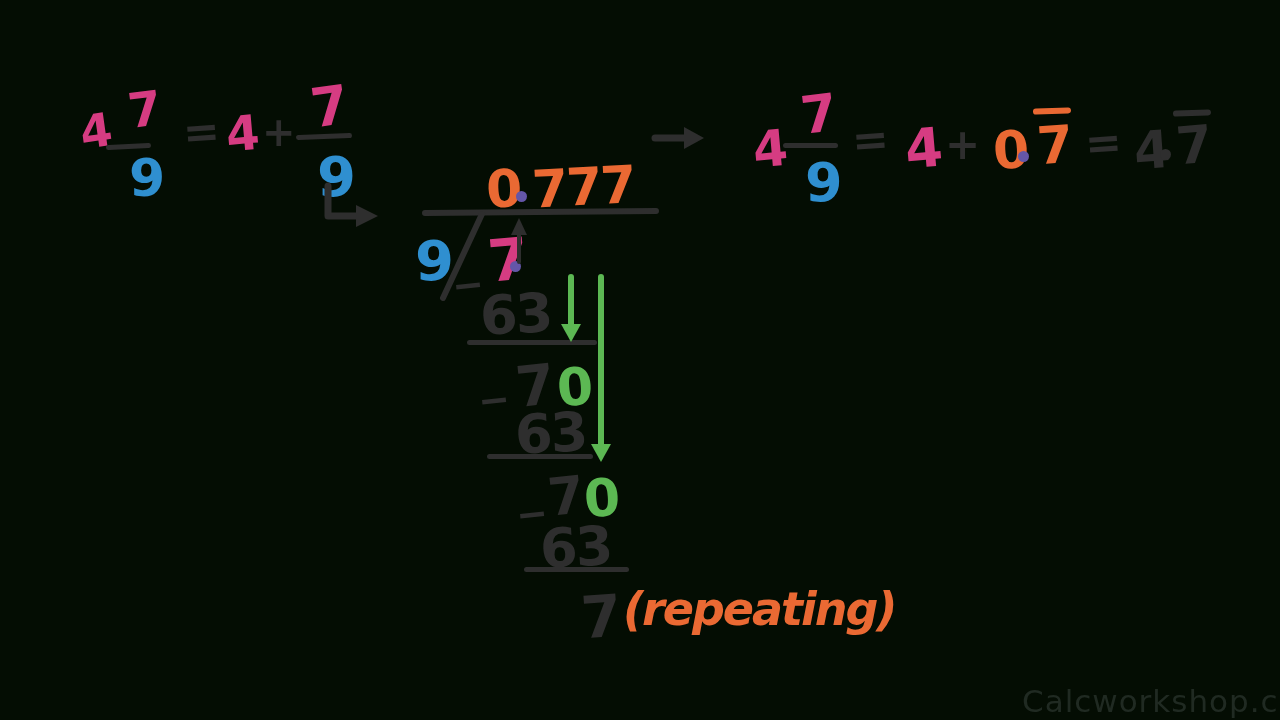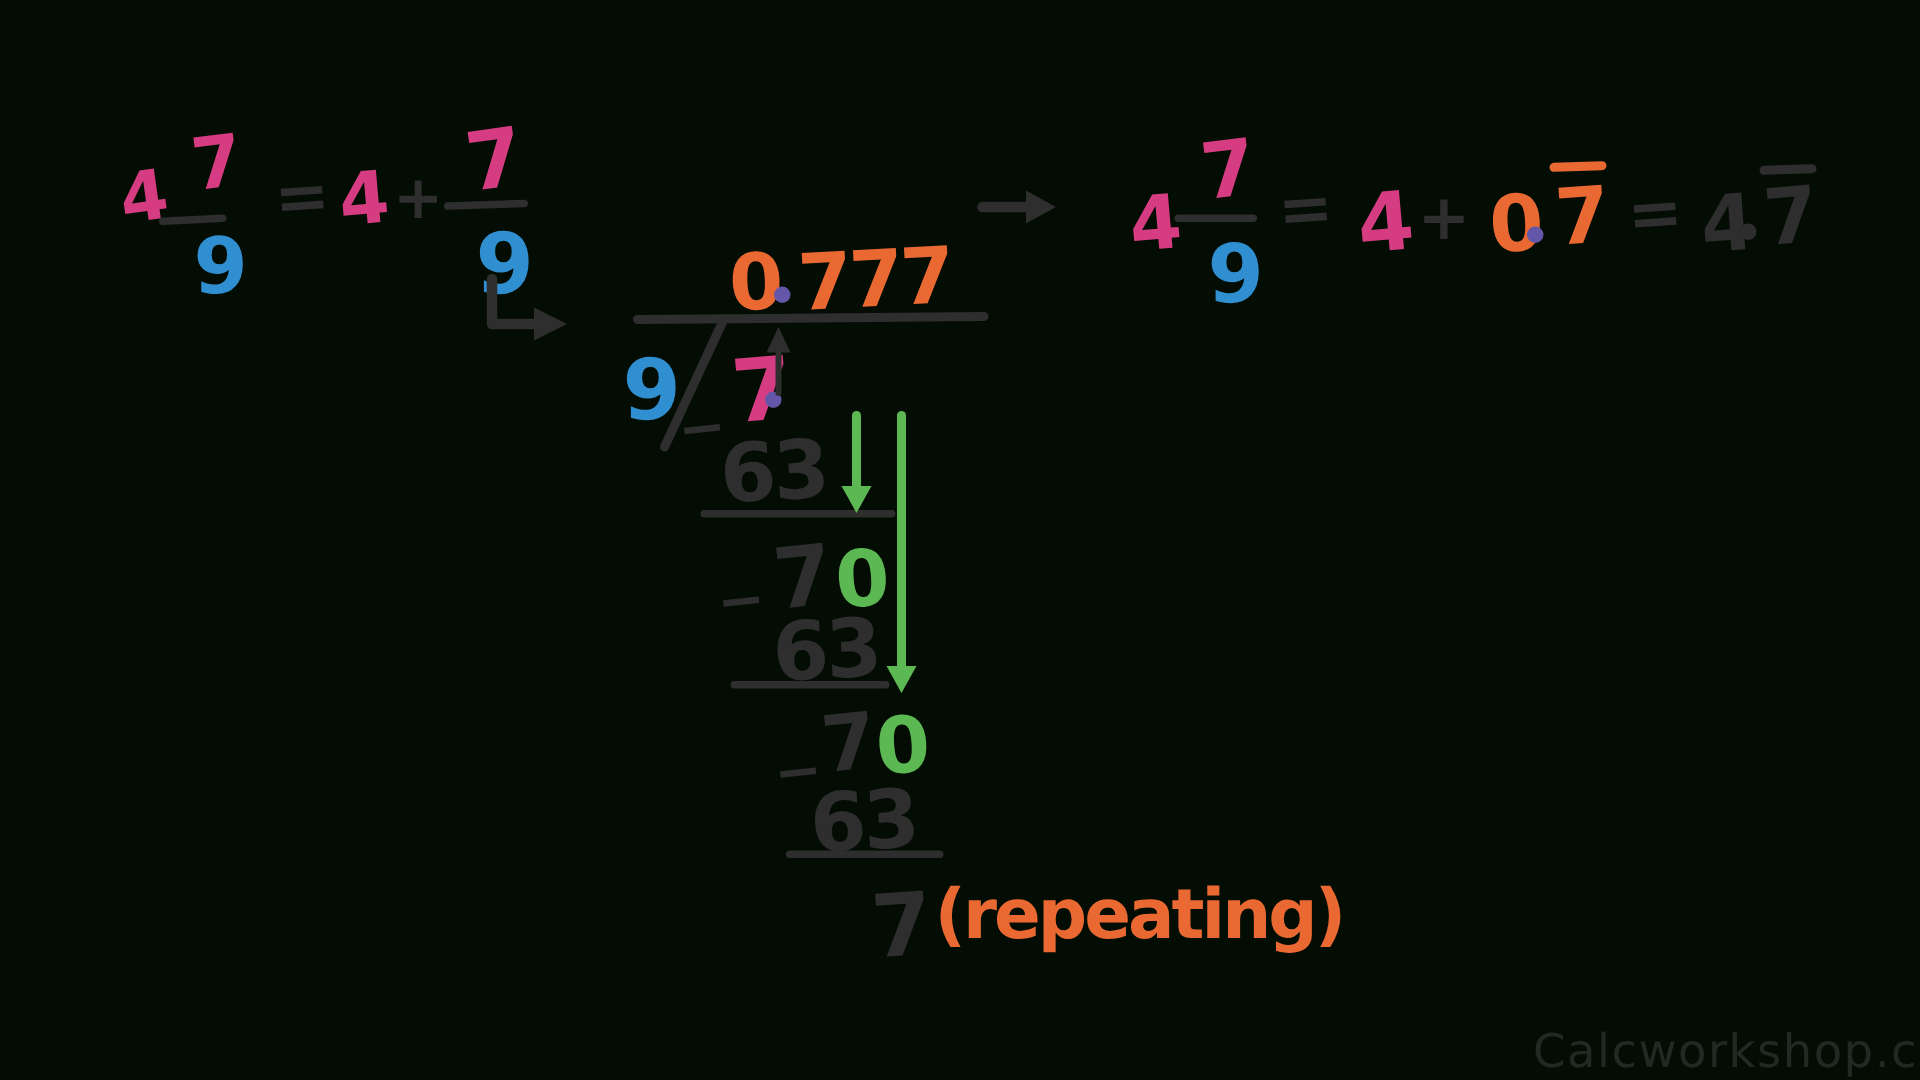--- a/index.html
+++ b/index.html
@@ -20,21 +20,21 @@
   .dot { position:absolute; width:11px; height:11px; border-radius:50%;
          overflow:hidden; color:transparent; font-size:2px; }
   .dot.purple-bg { background:var(--purple); }
   .dot.ink-bg    { background:var(--ink); }
   .overlay { position:absolute; left:0; top:0; pointer-events:none; }
   .stroke-ink   { stroke:var(--ink); }
   .stroke-green { stroke:var(--green); }
   .fill-ink     { fill:var(--ink); }
   .fill-green   { fill:var(--green); }
   .watermark-text { position:absolute; font-weight:400; letter-spacing:1px; }
-  .italic { }
+  .italic { font-style:italic; }
 </style>
 </head>
 <body>
 
 <div class="stage">
 
   <div class="g pink" style="left:80px; top:108px; font-size:46px; transform:rotate(-8deg);">4</div>
   <div class="g pink" style="left:128px; top:85px; font-size:48px; transform:rotate(-7deg);">7</div>
   <div class="bar" style="left:106px; top:144px; width:45px; height:5px; transform:rotate(-3deg);"></div>
   <div class="g blue" style="left:129px; top:152px; font-size:52px;">9</div>

